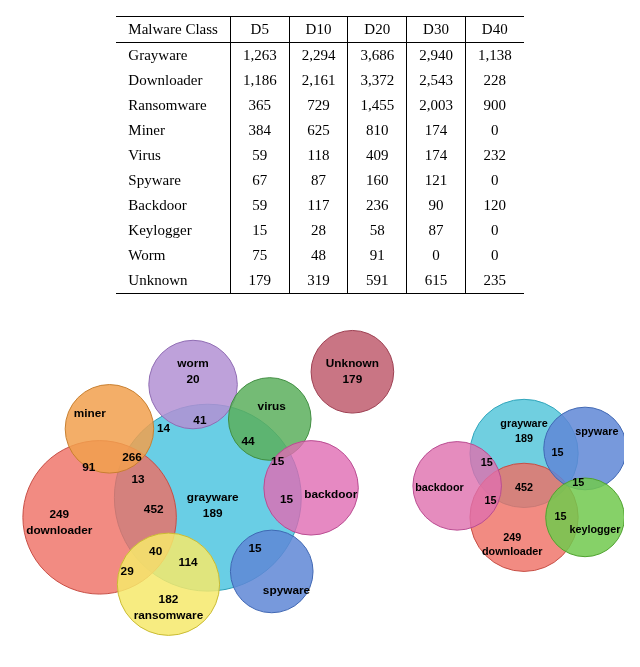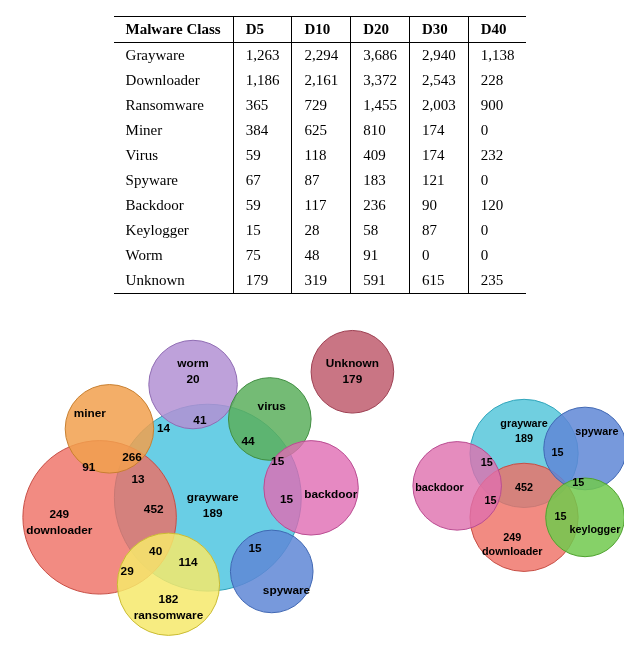--- a/index.html
+++ b/index.html
@@ -16,23 +16,23 @@
     border-collapse: collapse;
     margin: 0 auto 24px auto;
     font-variant-numeric: lining-nums;
   }
   th, td {
     padding: 4px 12px;
     text-align: left;
     white-space: nowrap;
   }
   th {
-    font-weight: 700;
-  }
-  td.num, th.num { text-align: left; margin-left: 40px; }
+    font-weight: 400;
+  }
+  td.num, th.num { text-align: center; margin-left: 40px; }
   .top-rule    { border-top: 1.4px solid #000; }
   .mid-rule    { border-top: 0.8px solid #000; }
   .bottom-rule { border-bottom: 1.4px solid #000; }
   .vsep { border-left: 0.8px solid #000; }
 
   .venns {
     display: flex;
     justify-content: space-between;
     align-items: center;
     gap: 8px;
@@ -101,21 +101,21 @@
         <td class="vsep num">59</td>
         <td class="vsep num">118</td>
         <td class="vsep num">409</td>
         <td class="vsep num">174</td>
         <td class="vsep num">232</td>
       </tr>
       <tr>
         <td>Spyware</td>
         <td class="vsep num">67</td>
         <td class="vsep num">87</td>
-        <td class="vsep num">183</td>
+        <td class="vsep num">160</td>
         <td class="vsep num">121</td>
         <td class="vsep num">0</td>
       </tr>
       <tr>
         <td>Backdoor</td>
         <td class="vsep num">59</td>
         <td class="vsep num">117</td>
         <td class="vsep num">236</td>
         <td class="vsep num">90</td>
         <td class="vsep num">120</td>

